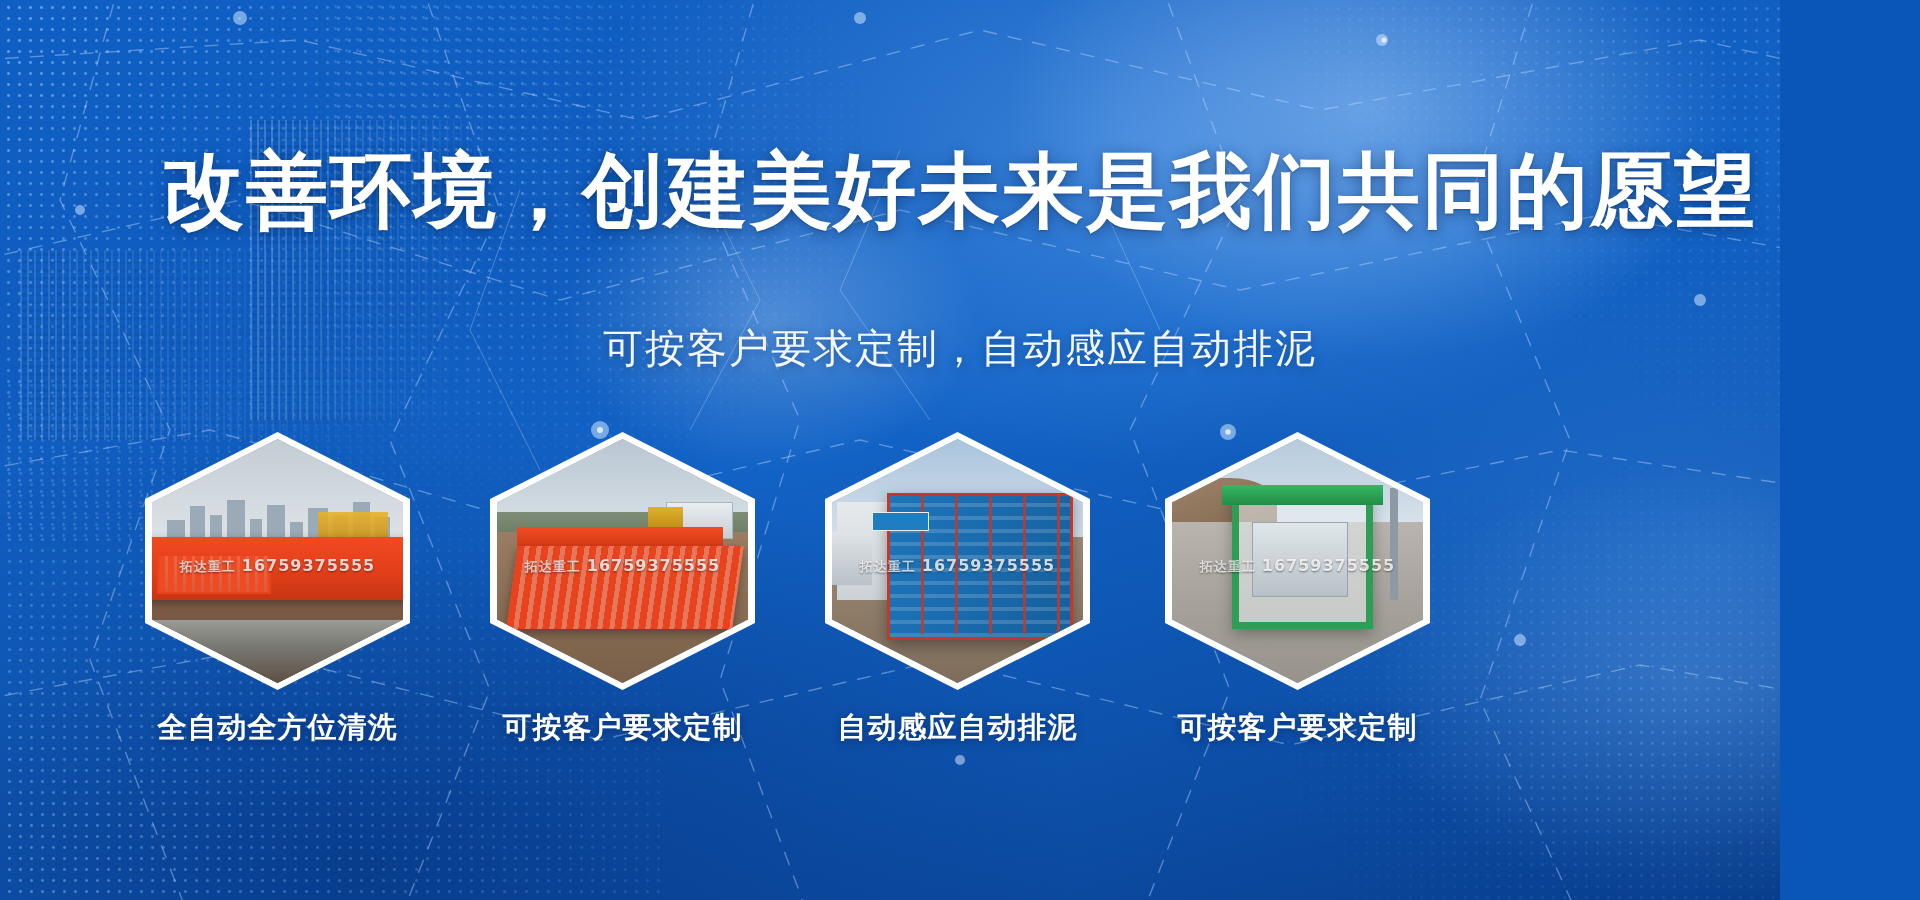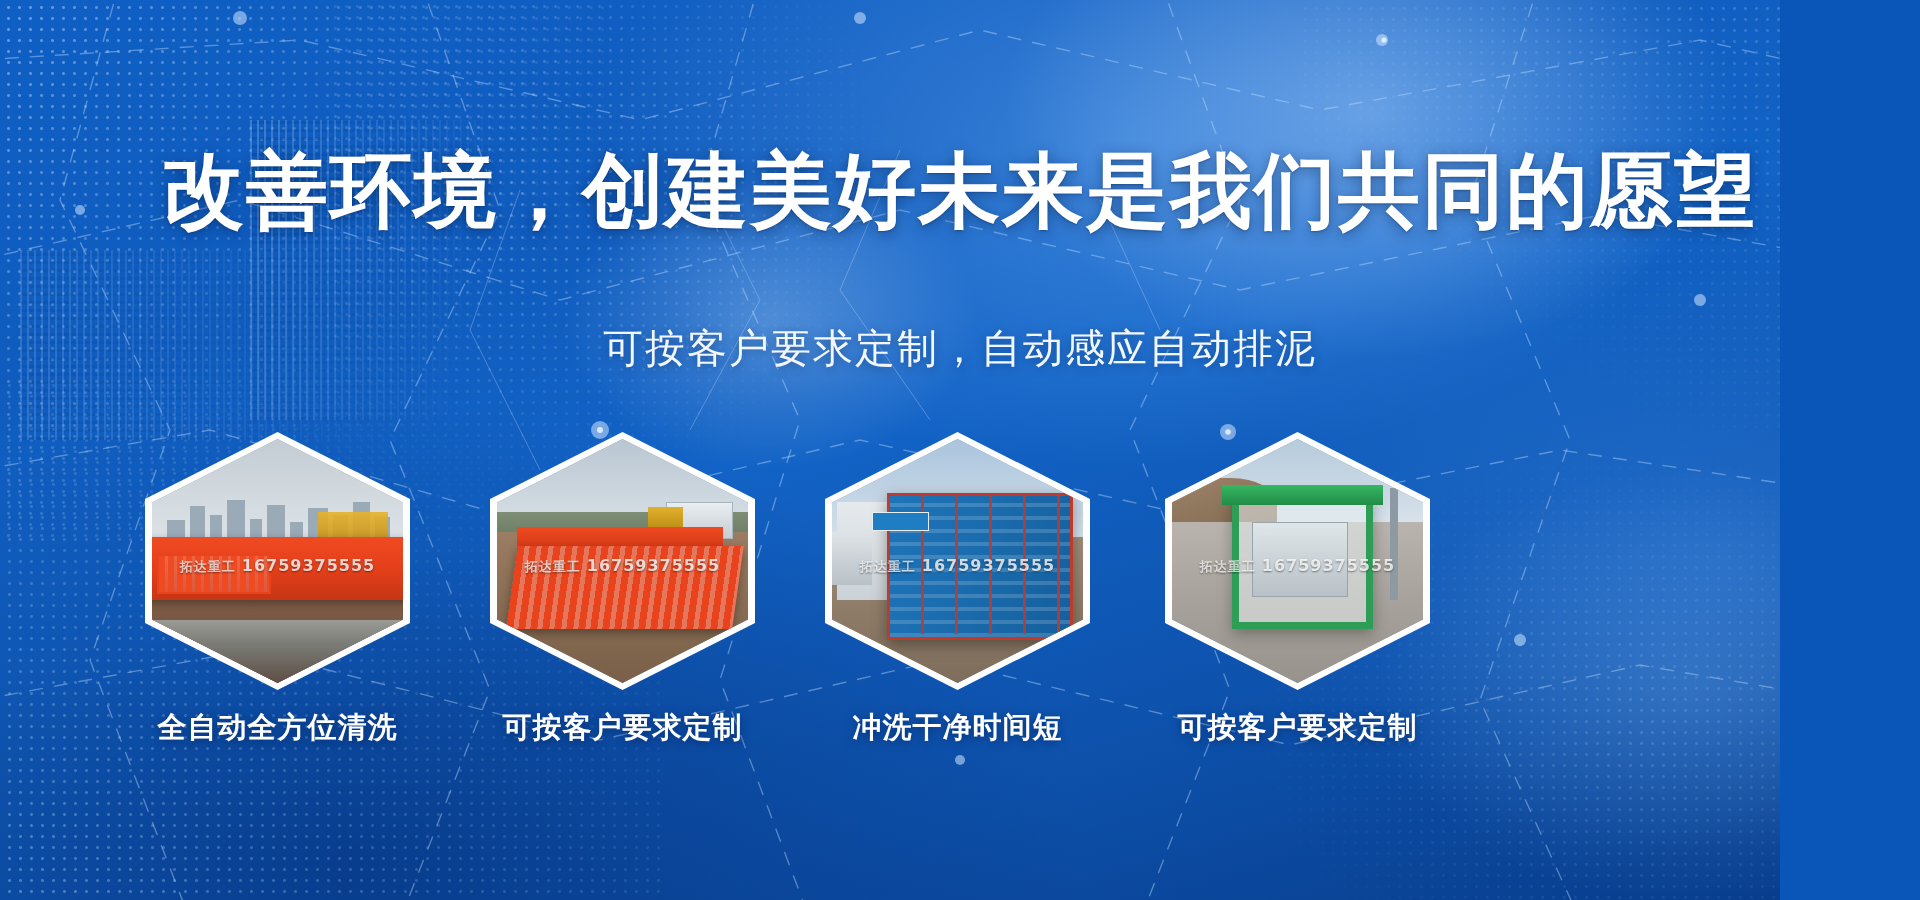--- a/index.html
+++ b/index.html
@@ -312,21 +312,21 @@
             <div class="shed"></div>
             <div class="shedframe"></div>
             <div class="sign"></div>
             <div class="truck"></div>
           </div>
           <div class="wm">
             <span>拓达重工</span><span class="num">16759375555</span>
           </div>
         </div>
       </div>
-      <div class="caption">冲洗干净时间短</div>
+      <div class="caption">自动感应自动排泥</div>
     </div>
 
     <div class="card c3">
       <div class="hexwrap">
         <div class="hexinner">
           <div class="photo p4">
             <div class="sky"></div>
             <div class="hill"></div>
             <div class="ground"></div>
             <div class="gantry"></div>

